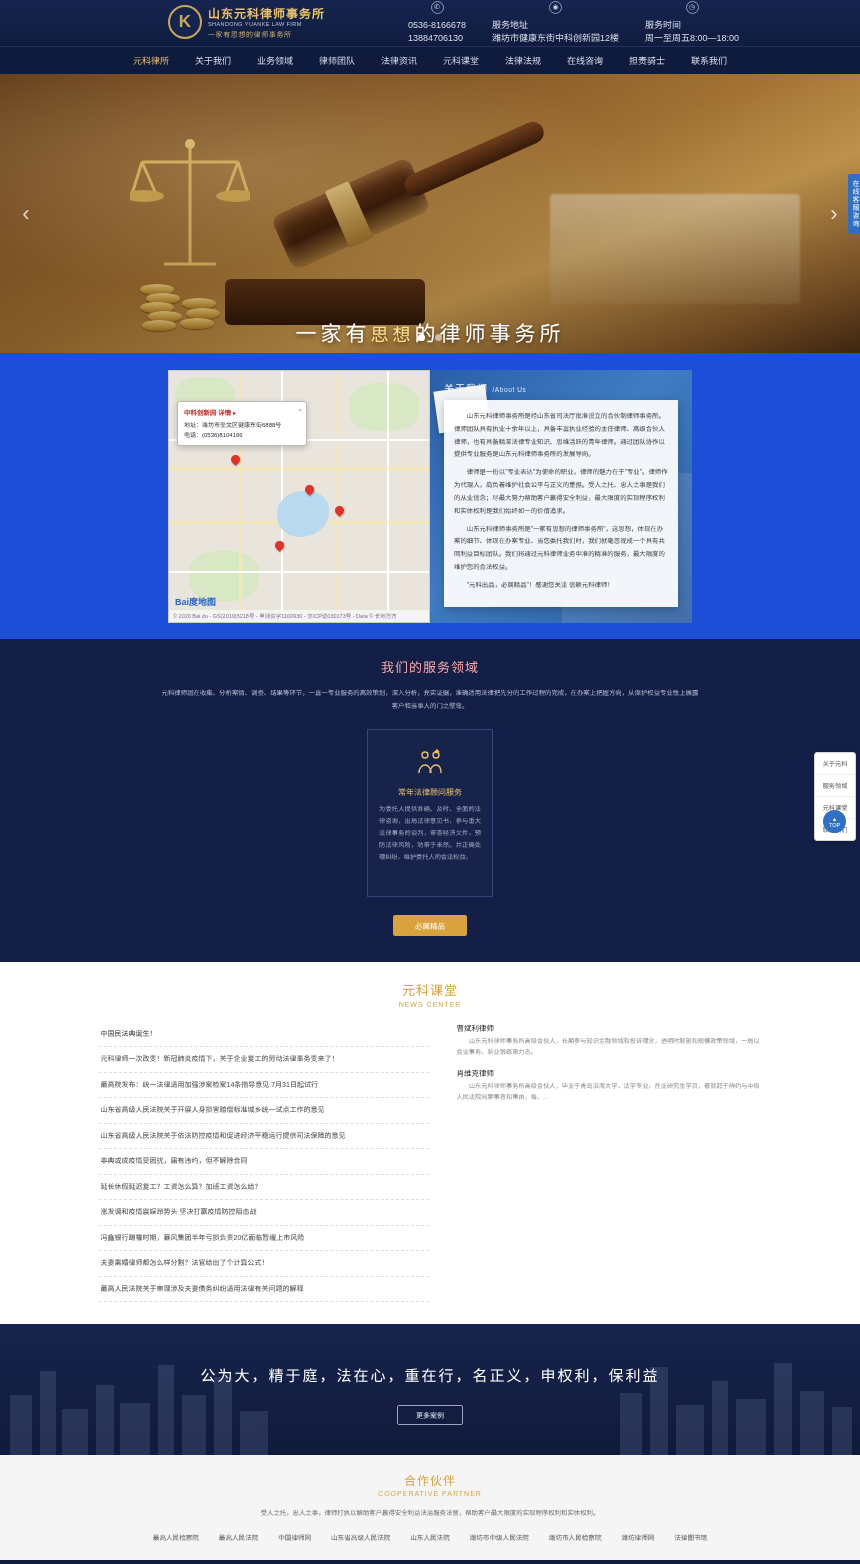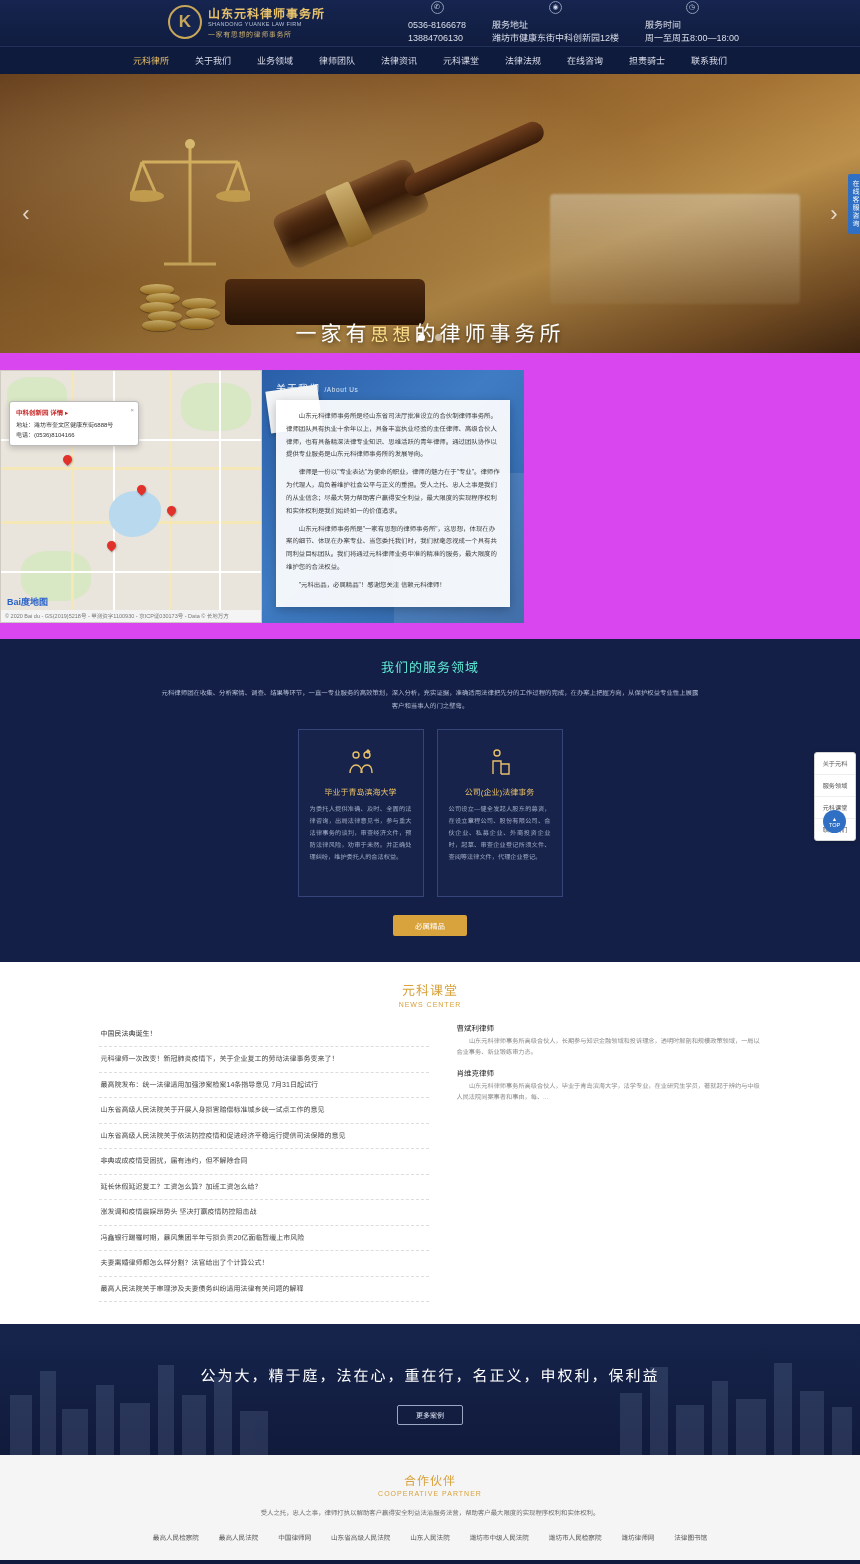--- a/index.html
+++ b/index.html
@@ -127,22 +127,22 @@
   .side-tab {
     position: absolute; right: 0; top: 100px;
     width: 12px; padding: 6px 0;
     background: #2f6fc4; color: #fff; font-size: 7px;
     writing-mode: vertical-rl; text-align: center; letter-spacing: 1px;
     border-radius: 2px 0 0 2px;
   }
 
   
   .about {
-    background: #d946ef; padding: 17px 0 16px;
-    display: flex; gap: 0;
+    background: #1d4ed8; padding: 17px 0 16px;
+    display: flex; justify-content: center; gap: 0;
   }
   .map {
     width: 262px; height: 253px; position: relative;
     background: #e9e4dc; border: 1px solid #cfcac2; overflow: hidden;
     font-size: 6px; color: #666;
   }
   .map-water { position: absolute; left: 108px; top: 120px; width: 52px; height: 46px; background: #b9d9ef; border-radius: 50% 40% 55% 45%; }
   .map-road { position: absolute; background: #f6e7b6; }
   .map-road2 { position: absolute; background: #ffffff; }
   .map-green { position: absolute; background: #d8e7c4; border-radius: 40%; }
@@ -179,21 +179,21 @@
     background: rgba(255,255,255,.93);
     padding: 10px 10px;
     font-size: 6.4px; line-height: 2.0; color: #3c3c3c;
     box-shadow: 0 3px 10px rgba(0,0,0,.25);
   }
   .about-card p { margin-bottom: 5px; text-indent: 2em; }
   .paper-deco { position: absolute; left: 6px; top: 18px; width: 52px; height: 42px; background: #f3f4f6; transform: rotate(-8deg); box-shadow: 0 2px 5px rgba(0,0,0,.25); }
 
   
   .services { background: #131f47; padding: 18px 0 26px; text-align: center; }
-  .sec-title-cn { color: #5eead4; font-size: 13px; letter-spacing: 1px; }
+  .sec-title-cn { color: #fca5a5; font-size: 13px; letter-spacing: 1px; }
   .services-desc {
     max-width: 560px; margin: 10px auto 0; color: #b5bed4;
     font-size: 6.4px; line-height: 2.1; padding: 0 10px;
   }
   .cards { display: flex; justify-content: center; gap: 13px; margin-top: 16px; }
   .card {
     width: 126px; height: 168px; border: 1px solid #35457a;
     padding: 14px 11px; text-align: center; background: rgba(255,255,255,.02);
   }
   .card .ico { height: 36px; display: flex; align-items: center; justify-content: center; color: #e8c06a; }
@@ -423,36 +423,25 @@
     <div class="card">
       <div class="ico">
         <svg width="30" height="30" viewBox="0 0 30 30" fill="none" stroke="#e8c06a" stroke-width="1.4">
           <circle cx="10" cy="8" r="3"></circle>
             <circle cx="21" cy="8" r="3"></circle>
           <path d="M4 26c0-5 3-8 6-8s6 3 6 8"></path>
             <path d="M15 26c0-5 3-8 6-8s5 3 5 8"></path>
           <path d="M22 3l1.5 1.5L22 6l-1.5-1.5z" fill="#e8c06a"></path>
         </svg>
       </div>
-      <div class="ct">毕业于青岛滨海大学</div>
+      <div class="ct">常年法律顾问服务</div>
       <div class="cd">为委托人提供准确、及时、全面的法律咨询，出局法律意见书，参与重大法律事务的谈判，审查经济文件，预防法律风险，劝审于未然。并正确处理纠纷，维护委托人的合法权益。</div>
     </div>
 
 
-    <div class="card">
-      <div class="ico">
-        <svg width="30" height="30" viewBox="0 0 30 30" fill="none" stroke="#e8c06a" stroke-width="1.4">
-          <circle cx="12" cy="6" r="3"></circle>
-          <path d="M8 27V14h8v13"></path>
-            <path d="M16 17h8v10h-8"></path>
-        </svg>
-      </div>
-      <div class="ct">公司(企业)法律事务</div>
-      <div class="cd">公司设立—健全发起人股东的募资，在设立章程公司、股份有限公司、合伙企业、私募企业、外商投资企业时，起草、审查企业登记所须文件、查阅等法律文件，代理企业登记。</div>
-    </div>
 
   </div>
 
   <div class="more-btn">必属精品</div>
 </div>
 
 <div class="news">
   <div class="news-head">
     <div class="cn">元科课堂</div>
     <div class="en">NEWS CENTER</div>

